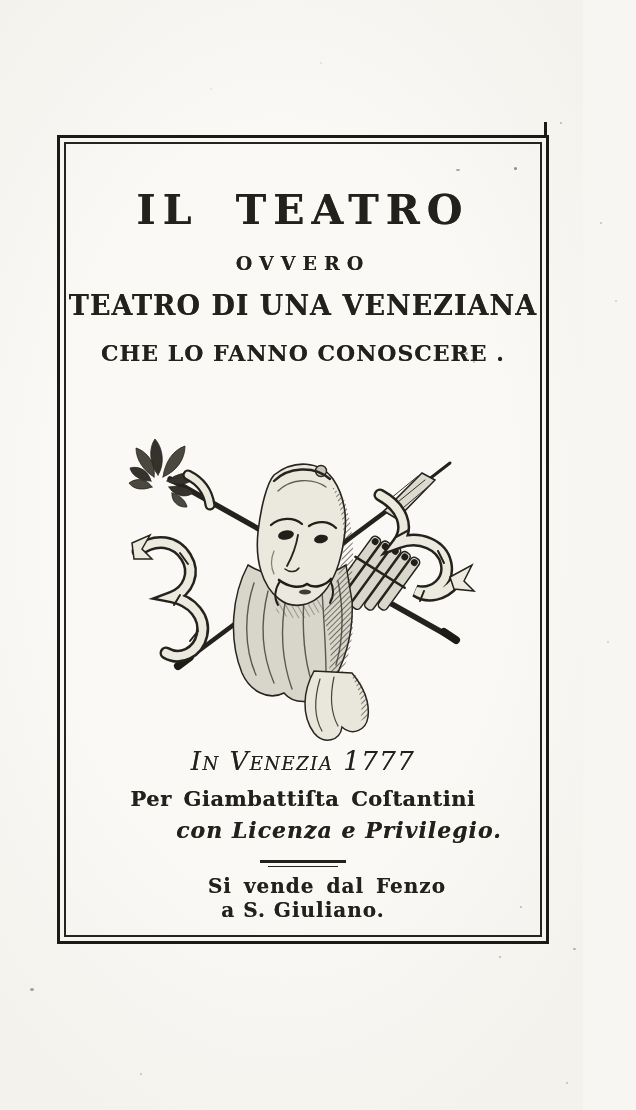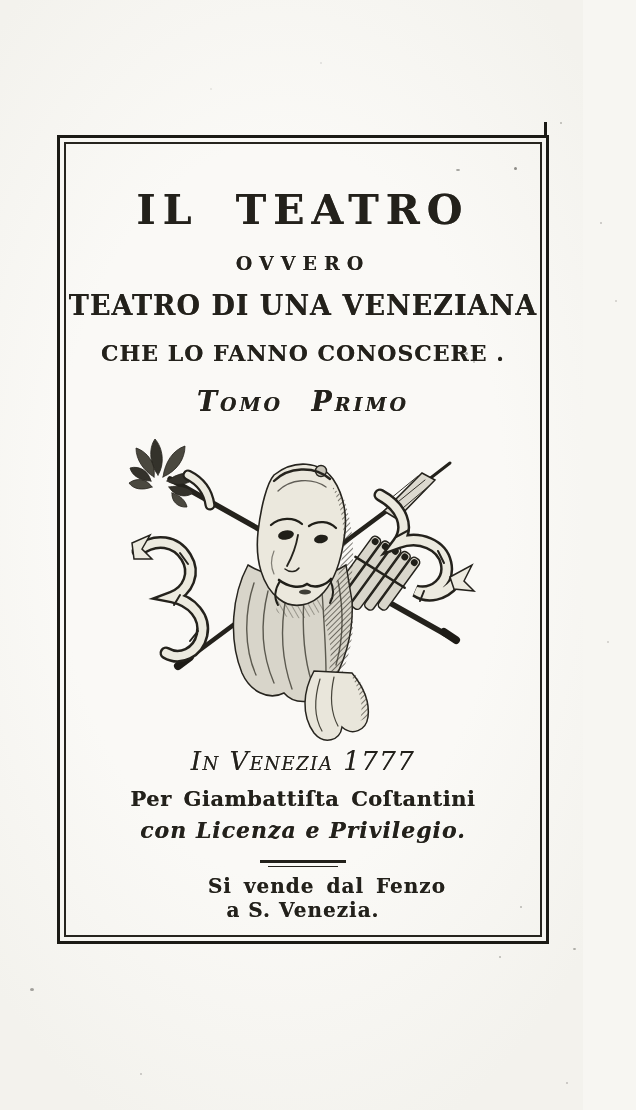--- a/index.html
+++ b/index.html
@@ -32,21 +32,21 @@
   }
   .line-title{top:186px;font-size:41px;font-weight:700;letter-spacing:7px;word-spacing:16px;}
   .line-ovvero{top:252px;font-size:19px;font-weight:600;letter-spacing:7px;}
   .line-sub1{top:290px;font-size:27px;font-weight:600;letter-spacing:1px;}
   .line-sub2{top:340px;font-size:22px;font-weight:700;letter-spacing:1px;}
   .line-tomo{top:386px;font-size:27px;font-style:italic;font-weight:600;
              font-variant:small-caps;letter-spacing:3px;word-spacing:16px;}
   .line-venezia{top:746px;font-size:26px;font-style:italic;font-weight:400;
                 font-variant:small-caps;letter-spacing:1.5px;}
   .line-printer{top:786px;font-size:21px;font-weight:600;letter-spacing:.5px;word-spacing:4px;}
-  .line-license{top:817px;font-size:22px;font-style:italic;font-weight:600;letter-spacing:1px;}
+  .line-license{top:817px;font-size:22px;font-style:italic;font-weight:600;letter-spacing:1px;padding-left:36px;}
   .line-vendor1{top:874px;font-size:20px;font-weight:600;letter-spacing:1px;word-spacing:4px;padding-left:24px;}
   .line-vendor2{top:898px;font-size:20px;font-weight:600;letter-spacing:1px;}
   
   .divider{position:absolute;left:57px;top:860px;width:492px;}
   .divider .rule-thick{width:86px;height:0;border-top:3px solid #23211b;margin:0 auto;}
   .divider .rule-thin{width:70px;height:0;border-top:1.5px solid #23211b;margin:3px auto 0;}
   
   .vignette{position:absolute;left:128px;top:433px;width:352px;height:312px;}
   
   .sp{position:absolute;background:#26241e;border-radius:50%;}
@@ -58,21 +58,20 @@
 
   <div class="frame">
     <div class="frame-inner"></div>
   </div>
   <div class="corner-tick"></div>
 
   <div class="fl line-title">IL TEATRO</div>
   <div class="fl line-ovvero">OVVERO</div>
   <div class="fl line-sub1">TEATRO DI UNA VENEZIANA</div>
   <div class="fl line-sub2">CHE LO FANNO CONOSCERE .</div>
-  <div class="fl line-tomo">Tomo Primo</div>
 
   <svg class="vignette" viewBox="0 0 352 312" aria-hidden="true">
     <defs>
       <pattern id="hatchA" width="4" height="4" patternUnits="userSpaceOnUse" patternTransform="rotate(45)">
         <line x1="0" y1="0" x2="0" y2="4" stroke="#35332b" stroke-width="1.3"></line>
       </pattern>
       <pattern id="hatchB" width="5" height="5" patternUnits="userSpaceOnUse" patternTransform="rotate(-30)">
         <line x1="0" y1="0" x2="0" y2="5" stroke="#45433a" stroke-width="1.1"></line>
       </pattern>
     </defs>
@@ -185,21 +184,21 @@
   <div class="fl line-venezia">In Venezia 1777</div>
   <div class="fl line-printer">Per Giambattiſta Coſtantini</div>
   <div class="fl line-license">con Licenza e Privilegio.</div>
 
   <div class="divider">
     <div class="rule-thick"></div>
     <div class="rule-thin"></div>
   </div>
 
   <div class="fl line-vendor1">Si vende dal Fenzo</div>
-  <div class="fl line-vendor2">a S. Venezia.</div>
+  <div class="fl line-vendor2">a S. Giuliano.</div>
 
   <div class="sp" style="left:514px;top:167px;width:3px;height:3px;opacity:.5"></div>
   <div class="sp" style="left:456px;top:169px;width:4px;height:2px;opacity:.4"></div>
   <div class="sp" style="left:560px;top:122px;width:2px;height:2px;opacity:.3"></div>
   <div class="sp" style="left:600px;top:222px;width:2px;height:2px;opacity:.25"></div>
   <div class="sp" style="left:465px;top:352px;width:3px;height:3px;opacity:.35"></div>
   <div class="sp" style="left:473px;top:361px;width:2px;height:2px;opacity:.3"></div>
   <div class="sp" style="left:607px;top:641px;width:2px;height:2px;opacity:.2"></div>
   <div class="sp" style="left:520px;top:906px;width:2px;height:2px;opacity:.3"></div>
   <div class="sp" style="left:573px;top:948px;width:3px;height:2px;opacity:.35"></div>

